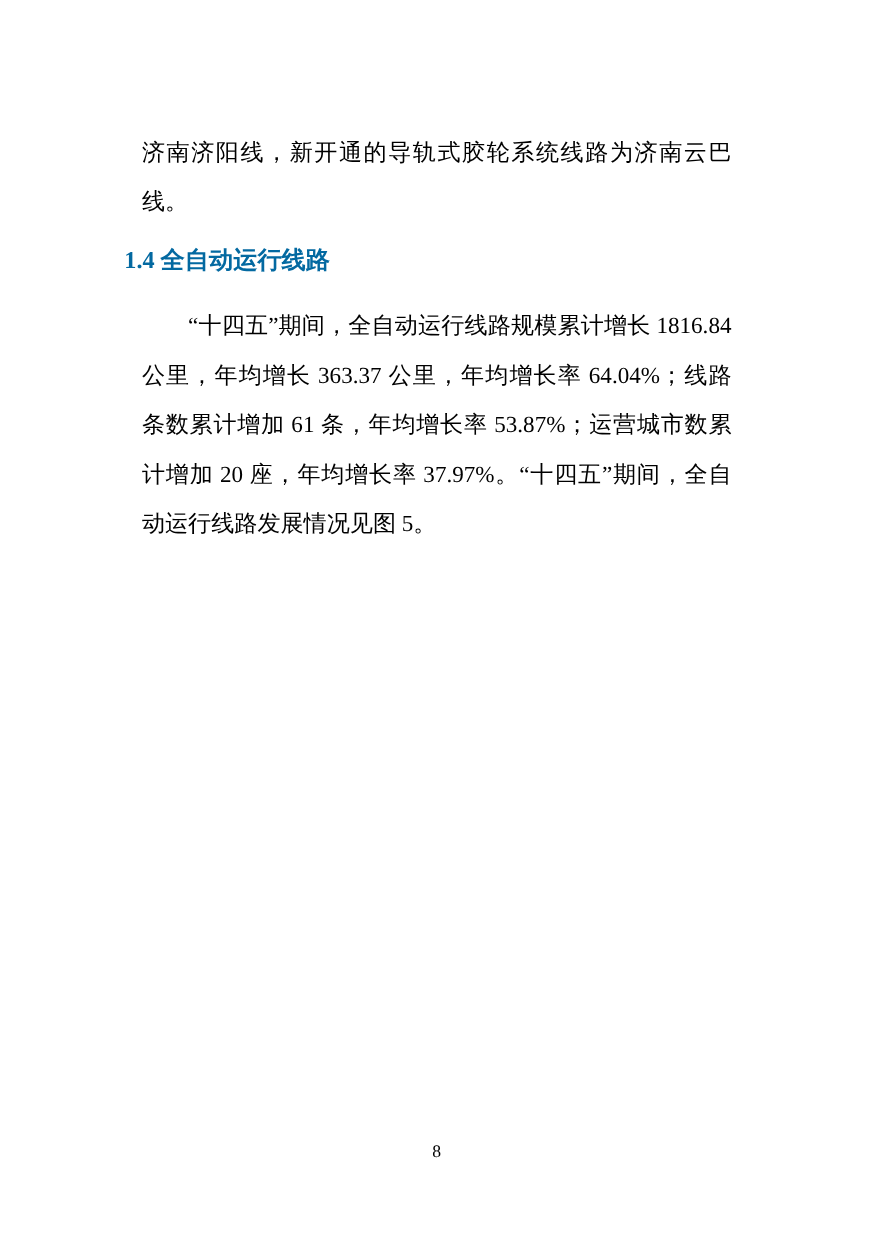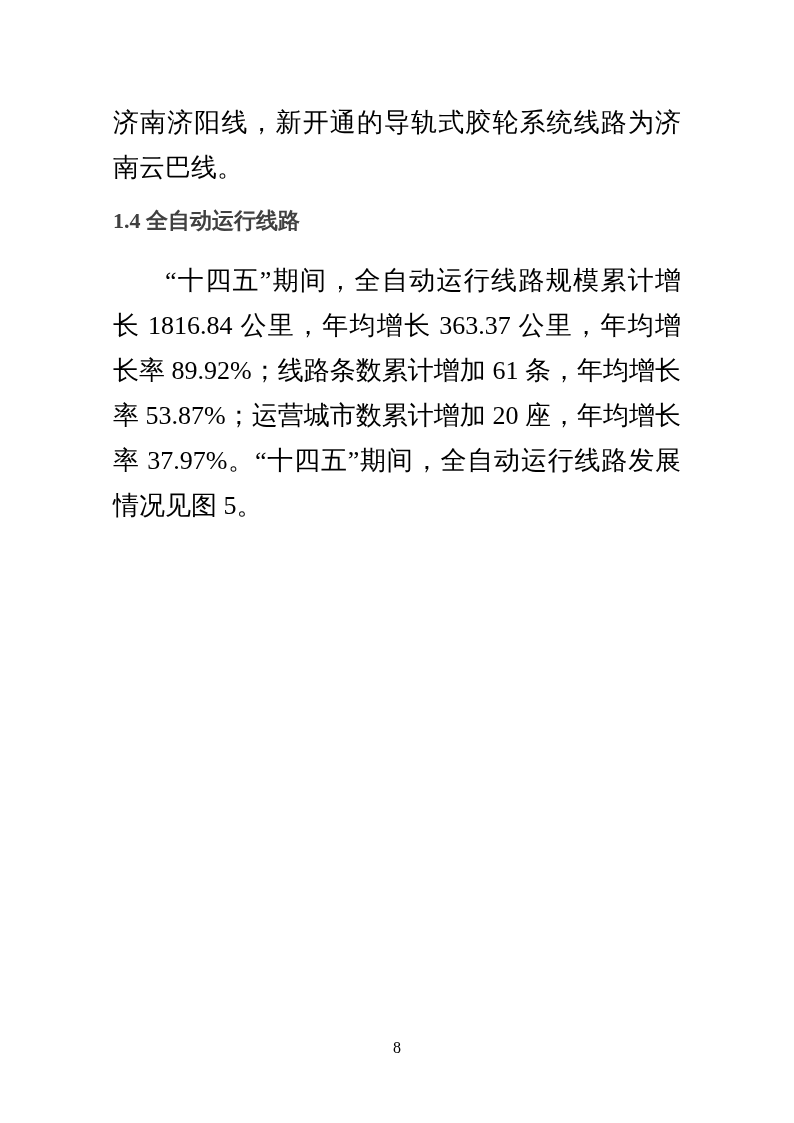--- a/index.html
+++ b/index.html
@@ -14,23 +14,23 @@
     overflow: hidden;
   }
   .page {
     position: absolute;
     inset: 0;
     box-sizing: border-box;
     padding: 100px 113px 0 113px;
     background: #ffffff;
   }
   .body-text {
-    margin: 0;
+    margin: 16px;
     font-family: "Liberation Serif", "DejaVu Serif", serif;
-    font-size: 26px;
+    font-size: 21px;
     line-height: 45px;
     color: #000000;
     text-align: justify;
     text-align-last: left;
     word-break: break-all;
   }
   .indent {
     text-indent: 2em;
   }
   .mt-6  { margin-top: 6px; }
@@ -56,20 +56,20 @@
   }
 </style>
 </head>
 <body>
 
 <div class="page">
 
   <p class="body-text">济南济阳线，新开通的导轨式胶轮系统线路为济南云巴线。</p>
 
 
-  <h2 class="section-heading" style="color: #404040;">1.4 全自动运行线路</h2>
+  <h2 class="section-heading" style="color: #0369a1;">1.4 全自动运行线路</h2>
 
 
-  <p class="body-text indent">“十四五”期间，全自动运行线路规模累计增长 1816.84 公里，年均增长 363.37 公里，年均增长率 89.92%；线路条数累计增加 61 条，年均增长率 53.87%；运营城市数累计增加 20 座，年均增长率 37.97%。“十四五”期间，全自动运行线路发展情况见图 5。</p>
+  <p class="body-text indent">“十四五”期间，全自动运行线路规模累计增长 1816.84 公里，年均增长 363.37 公里，年均增长率 64.04%；线路条数累计增加 61 条，年均增长率 53.87%；运营城市数累计增加 20 座，年均增长率 37.97%。“十四五”期间，全自动运行线路发展情况见图 5。</p>
 
 </div>
 
 <div class="page-footer">8</div>
 
 </body></html>

